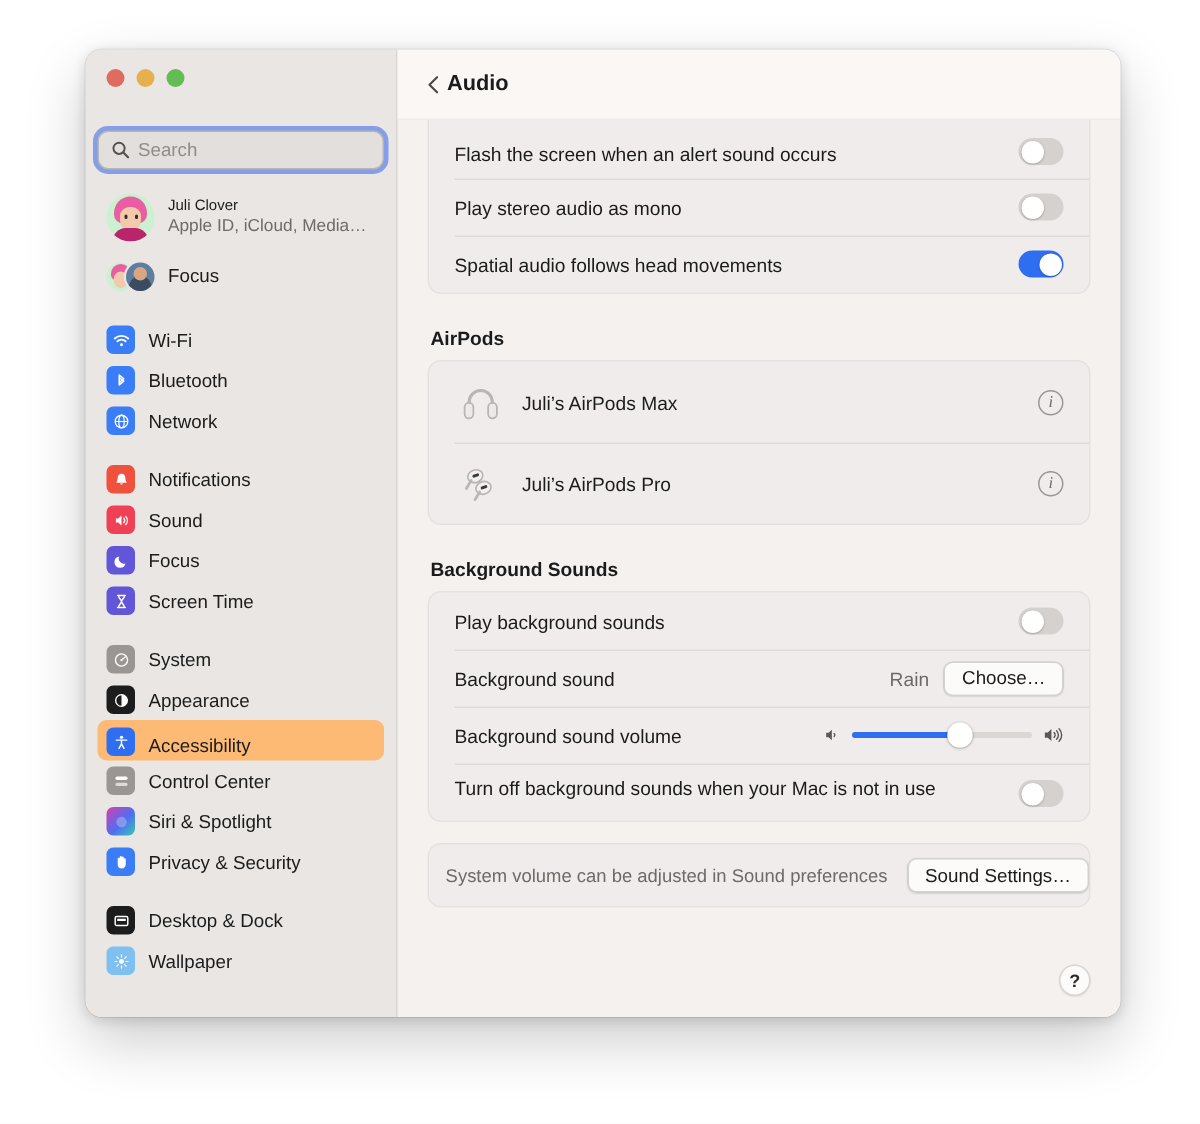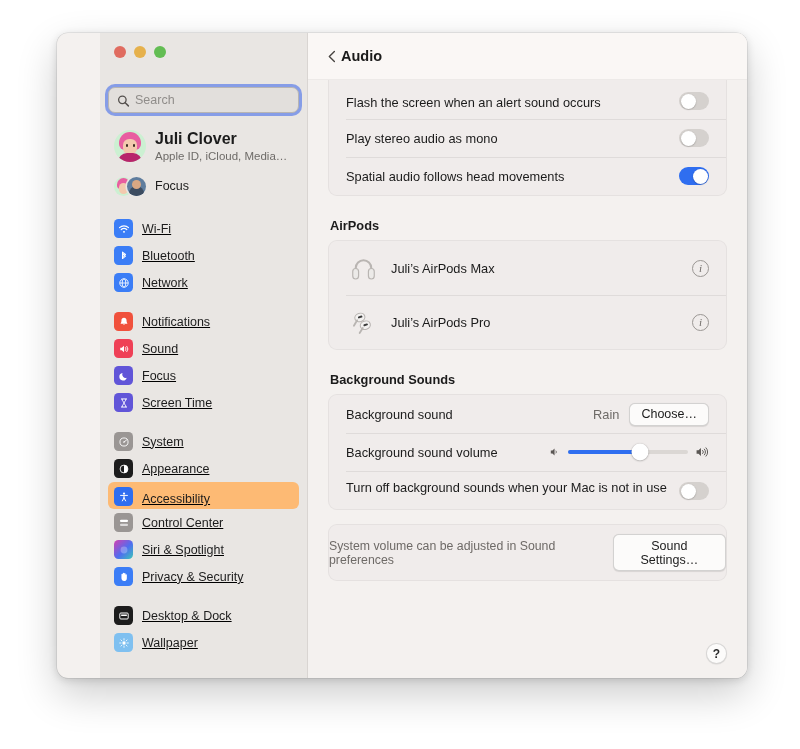--- a/index.html
+++ b/index.html
@@ -22,21 +22,20 @@
     display: flex;
     background: #f4f1ef;
   }
 
   
   .sidebar {
     width: 207px; flex: 0 0 207px;
     background: #e9e6e3;
     position: relative;
     overflow: hidden;
-    margin-left: 43px;
   }
   .traffic { position: absolute; top: 13px; left: 14px; display: flex; gap: 8px; }
   .light { width: 12px; height: 12px; border-radius: 50%; }
   .light.red    { background: #e06c60; }
   .light.yellow { background: #e6b14c; }
   .light.green  { background: #63bd53; }
 
   .search-wrap { position: absolute; top: 54px; left: 8px; width: 191px; }
   .search-field {
     position: relative;
@@ -68,35 +67,35 @@
     background: #ccf0d2; flex: 0 0 32px;
     position: relative; overflow: hidden;
   }
   .memoji-hair { position:absolute; left:5px; top:2px; width:22px; height:18px; border-radius:11px 11px 6px 6px; background:#e85ea0; }
   .memoji-face { position:absolute; left:9px; top:9px; width:14px; height:16px; border-radius:7px 7px 8px 8px; background:#f3c9ae; }
   .memoji-eye  { position:absolute; width:2px; height:3px; border-radius:1px; background:#3a2a22; top:14px; }
   .memoji-eye.l{ left:12px; } .memoji-eye.r{ left:19px; }
   .memoji-body { position:absolute; left:4px; bottom:0; width:24px; height:9px; border-radius:10px 10px 0 0; background:#b8256b; }
 
   .acct-text { display: flex; flex-direction: column; line-height: 1.25; min-width: 0; }
-  .acct-name { font-size: 16px; font-weight: bold; color: #1c1c1c; }
+  .acct-name { font-size: 10px; font-weight: normal; color: #1c1c1c; }
   .acct-sub  { font-size: 11.5px; color: #6e6b68; white-space: nowrap; overflow: hidden; text-overflow: ellipsis; }
 
   .family-row { display: flex; align-items: center; gap: 9px; margin: 0 8px; padding: 4px 6px; border-radius: 6px; }
   .family-ic { position: relative; width: 32px; height: 26px; flex: 0 0 32px; }
   .fa1, .fa2 { position: absolute; width: 19px; height: 19px; border-radius: 50%; top: 4px; overflow: hidden; }
   .fa1 { left: 0; background: #ccf0d2; }
   .fa1 i { position:absolute; left:3px; top:1px; width:13px; height:11px; border-radius:7px 7px 4px 4px; background:#e85ea0; }
   .fa1 b { position:absolute; left:5px; top:6px; width:9px; height:11px; border-radius:5px; background:#f3c9ae; }
   .fa2 { left: 13px; background: #5f7d9e; box-shadow: 0 0 0 1.5px #e9e6e3; }
   .fa2 i { position:absolute; left:2px; bottom:0; width:15px; height:10px; border-radius:8px 8px 0 0; background:#3c4c60; }
   .fa2 b { position:absolute; left:5px; top:3px; width:9px; height:9px; border-radius:50%; background:#d9a883; }
   .family-label { font-size: 12.5px; color: #1c1c1c; }
 
-  .sb-group { margin-top: 12px; text-decoration: underline; }
+  .sb-group { margin-top: 12px; }
   .sb-item {
     display: flex; align-items: center; gap: 9px;
     margin: 0 8px; padding: 3px 6px; border-radius: 6px;
     height: 27px;
   }
   .sb-item.selected { background: #fdba74; align-items: flex-end; }
   .sb-label { font-size: 12.5px; color: #1c1c1c; white-space: nowrap; }
   .sb-ic {
     width: 19px; height: 19px; flex: 0 0 19px;
     border-radius: 4.5px;
@@ -490,20 +489,26 @@
               </svg>
             </span>
             <span class="dev-name">Juli’s AirPods Pro</span>
             <span class="info-btn">i</span>
           </div>
         </div>
 
         <div class="section-head">Background Sounds</div>
 
         <div class="card">
+          <div class="row">
+            <span class="row-label">Play background sounds</span>
+            <span class="toggle off">
+                <span class="knob"></span>
+              </span>
+          </div>
 
           <div class="row">
             <span class="row-label">Background sound</span>
             <span class="val-text">Rain</span>
             <button class="push-btn">Choose…</button>
           </div>
 
           <div class="row">
             <span class="row-label">Background sound volume</span>
             <span class="slider-wrap">

